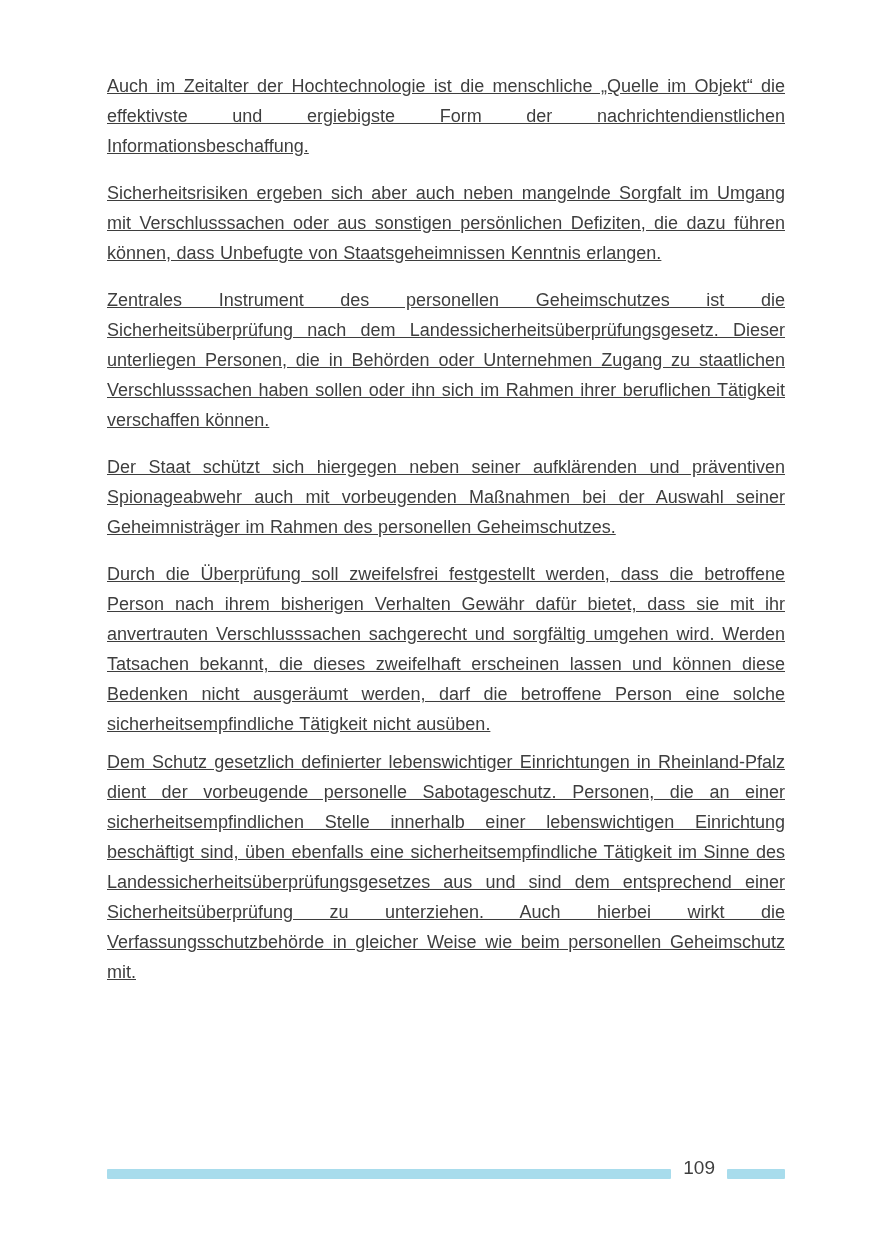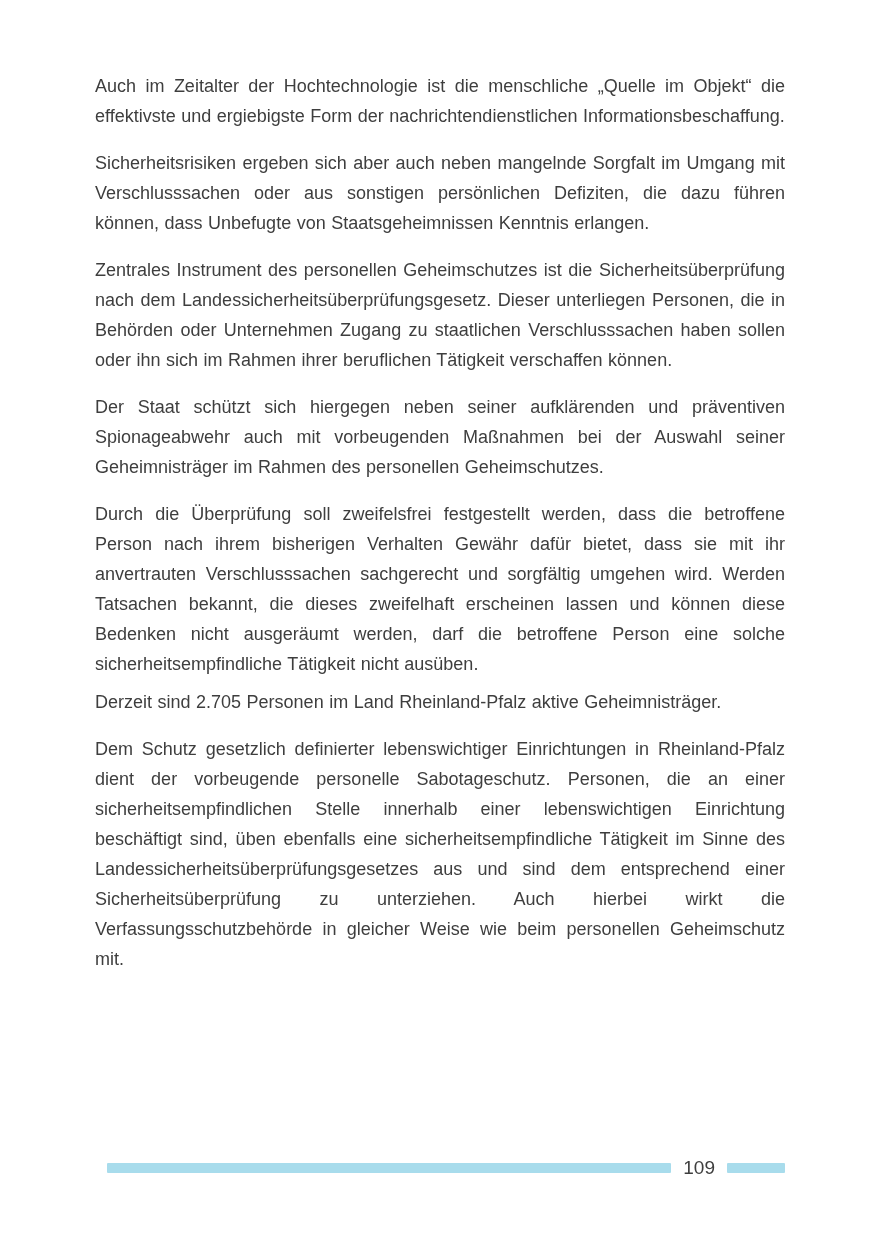--- a/index.html
+++ b/index.html
@@ -14,44 +14,45 @@
     font-family: "Liberation Sans", sans-serif;
     color: #3e3e3e;
     overflow: hidden;
   }
   .page {
     position: absolute;
     inset: 0;
   }
   .content {
     position: absolute;
-    left: 95px;
+    left: 107px;
     right: 90px;
     top: 71px;
+    text-decoration: underline;
   }
   .para {
     font-size: 18px;
     line-height: 30px;
     text-align: justify;
     margin: 0 0 17px 0;
     word-spacing: 0.5px;
   }
   .para-last-of-group {
     margin-bottom: 8px;
   }
   .para-tight {
     margin-top: 0;
   }
   .page-footer {
     position: absolute;
     left: 107px;
     right: 90px;
     bottom: 62px;
     display: flex;
-    align-items: center;
+    align-items: flex-end;
   }
   .footer-bar {
     height: 10px;
     background: #a8dcec;
     border-radius: 1px;
   }
   .footer-bar-left {
     flex: 1 1 auto;
   }
   .footer-bar-right {
@@ -74,21 +75,20 @@
     <p class="para">Auch im Zeitalter der Hochtechnologie ist die menschliche „Quelle im Objekt“ die effektivste und ergiebigste Form der nachrichtendienstlichen Informationsbeschaffung.</p>
 
     <p class="para">Sicherheitsrisiken ergeben sich aber auch neben mangelnde Sorgfalt im Umgang mit Verschlusssachen oder aus sonstigen persönlichen Defiziten, die dazu führen können, dass Unbefugte von Staatsgeheimnissen Kenntnis erlangen.</p>
 
     <p class="para">Zentrales Instrument des personellen Geheimschutzes ist die Sicherheitsüberprüfung nach dem Landessicherheitsüberprüfungsgesetz. Dieser unterliegen Personen, die in Behörden oder Unternehmen Zugang zu staatlichen Verschlusssachen haben sollen oder ihn sich im Rahmen ihrer beruflichen Tätigkeit verschaffen können.</p>
 
     <p class="para">Der Staat schützt sich hiergegen neben seiner aufklärenden und präventiven Spionageabwehr auch mit vorbeugenden Maßnahmen bei der Auswahl seiner Geheimnisträger im Rahmen des personellen Geheimschutzes.</p>
 
     <p class="para para-last-of-group">Durch die Überprüfung soll zweifelsfrei festgestellt werden, dass die betroffene Person nach ihrem bisherigen Verhalten Gewähr dafür bietet, dass sie mit ihr anvertrauten Verschlusssachen sachgerecht und sorgfältig umgehen wird. Werden Tatsachen bekannt, die dieses zweifelhaft erscheinen lassen und können diese Bedenken nicht ausgeräumt werden, darf die betroffene Person eine solche sicherheitsempfindliche Tätigkeit nicht ausüben.</p>
 
-    <p class="para para-tight">Derzeit sind 2.705 Personen im Land Rheinland-Pfalz aktive Geheimnisträger.</p>
 
     <p class="para">Dem Schutz gesetzlich definierter lebenswichtiger Einrichtungen in Rheinland-Pfalz dient der vorbeugende personelle Sabotageschutz. Personen, die an einer sicherheitsempfindlichen Stelle innerhalb einer lebenswichtigen Einrichtung beschäftigt sind, üben ebenfalls eine sicherheitsempfindliche Tätigkeit im Sinne des Landessicherheitsüberprüfungsgesetzes aus und sind dem entsprechend einer Sicherheitsüberprüfung zu unterziehen. Auch hierbei wirkt die Verfassungsschutzbehörde in gleicher Weise wie beim personellen Geheimschutz mit.</p>
   </main>
 
   <footer class="page-footer">
     <span class="footer-bar footer-bar-left" style="background: rgb(168, 220, 236);"></span>
     <span class="page-number">109</span>
     <span class="footer-bar footer-bar-right" style="background: rgb(168, 220, 236);"></span>
   </footer>
 

